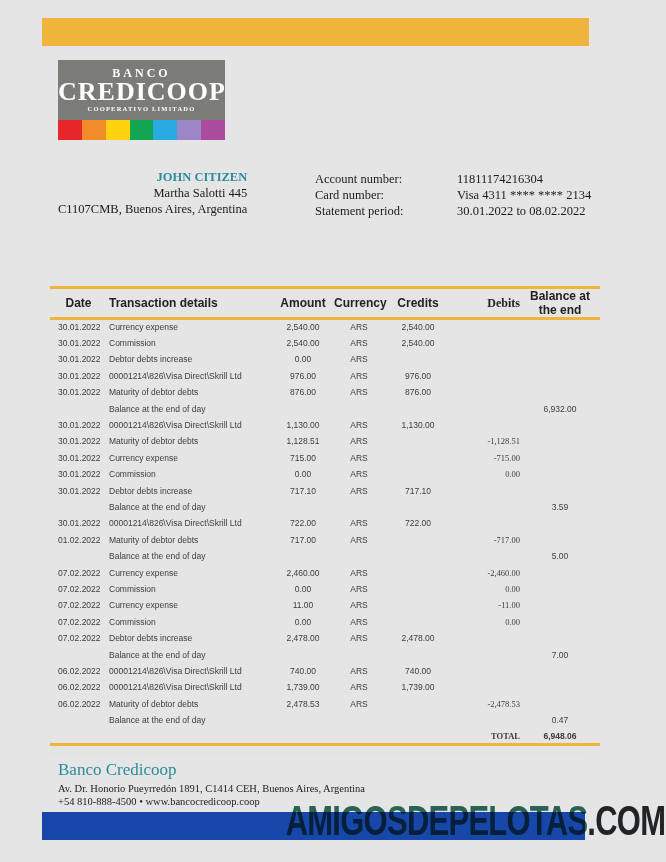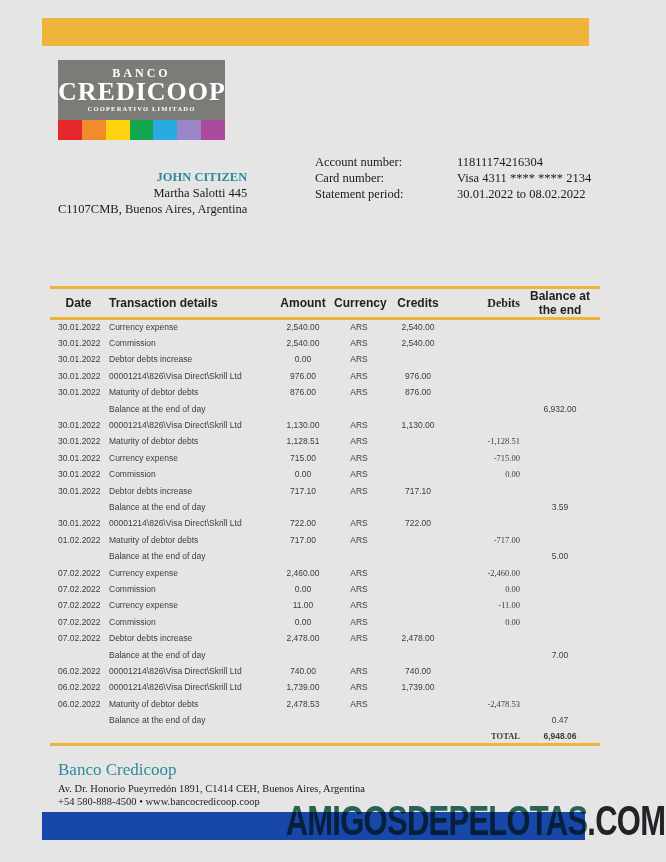--- a/index.html
+++ b/index.html
@@ -22,21 +22,21 @@
   .logo-box{background:var(--logo-gray);height:60px;text-align:center;color:#fff;padding-top:7px;}
   .logo-banco{font-size:12px;font-weight:bold;letter-spacing:3px;line-height:13px;}
   .logo-credicoop{font-size:26px;font-weight:bold;letter-spacing:1px;line-height:24px;}
   .logo-sub{font-size:6.5px;font-weight:bold;letter-spacing:1.2px;line-height:10px;}
   .logo-stripe{display:flex;height:20px;width:100%;}
   .stripe-seg{flex:1;height:100%;}
 
   .customer{position:absolute;left:58px;top:169px;font-size:12.5px;line-height:16px;text-align:right;}
   .customer-name{color:var(--accent-teal);font-weight:bold;}
 
-  .account-info{position:absolute;left:315px;top:154px;font-size:12.5px;line-height:16px;}
+  .account-info{position:absolute;left:315px;top:171px;font-size:12.5px;line-height:16px;}
   .account-info .row{display:flex;}
   .account-info .label{width:142px;}
 
   .section-title{position:absolute;left:58px;top:252px;color:var(--accent-teal);font-weight:bold;font-size:15px;letter-spacing:0.5px;}
 
   .tx-table{position:absolute;left:50px;top:286px;width:550px;border-collapse:collapse;font-family:"Liberation Sans",sans-serif;table-layout:fixed;}
   .tx-table thead tr{border-top:3px solid var(--accent-yellow);border-bottom:3px solid var(--accent-yellow);}
   .tx-table tfoot tr{border-bottom:3px solid var(--accent-yellow);}
   .tx-table th{font-size:12px;font-weight:bold;color:#222;height:18px;}
   .tx-table td{font-size:8.5px;color:#3c3c3c;height:16.4px;overflow:hidden;white-space:nowrap;}
@@ -354,20 +354,20 @@
         <td class="c4"></td>
         <td class="c5 total-label">TOTAL</td>
         <td class="c6 total-value">6,948.06</td>
       </tr>
     </tfoot>
   </table>
 
   <div class="footer-divider"></div>
   <div class="footer-bank">Banco Credicoop</div>
   <div class="footer-address">Av. Dr. Honorio Pueyrredón 1891, C1414 CEH, Buenos Aires, Argentina</div>
-  <div class="footer-contact">+54 580-888-4500 • www.bancocredicoop.coop</div>
+  <div class="footer-contact">+54 810-888-4500 • www.bancocredicoop.coop</div>
   <div class="footer-bar"></div>
 
   <div class="watermark">
     <span class="wm-main">AMIGOSDEPELOTAS</span><span class="wm-suffix">.COM</span>
   </div>
 
 </div>
 
 </body></html>

